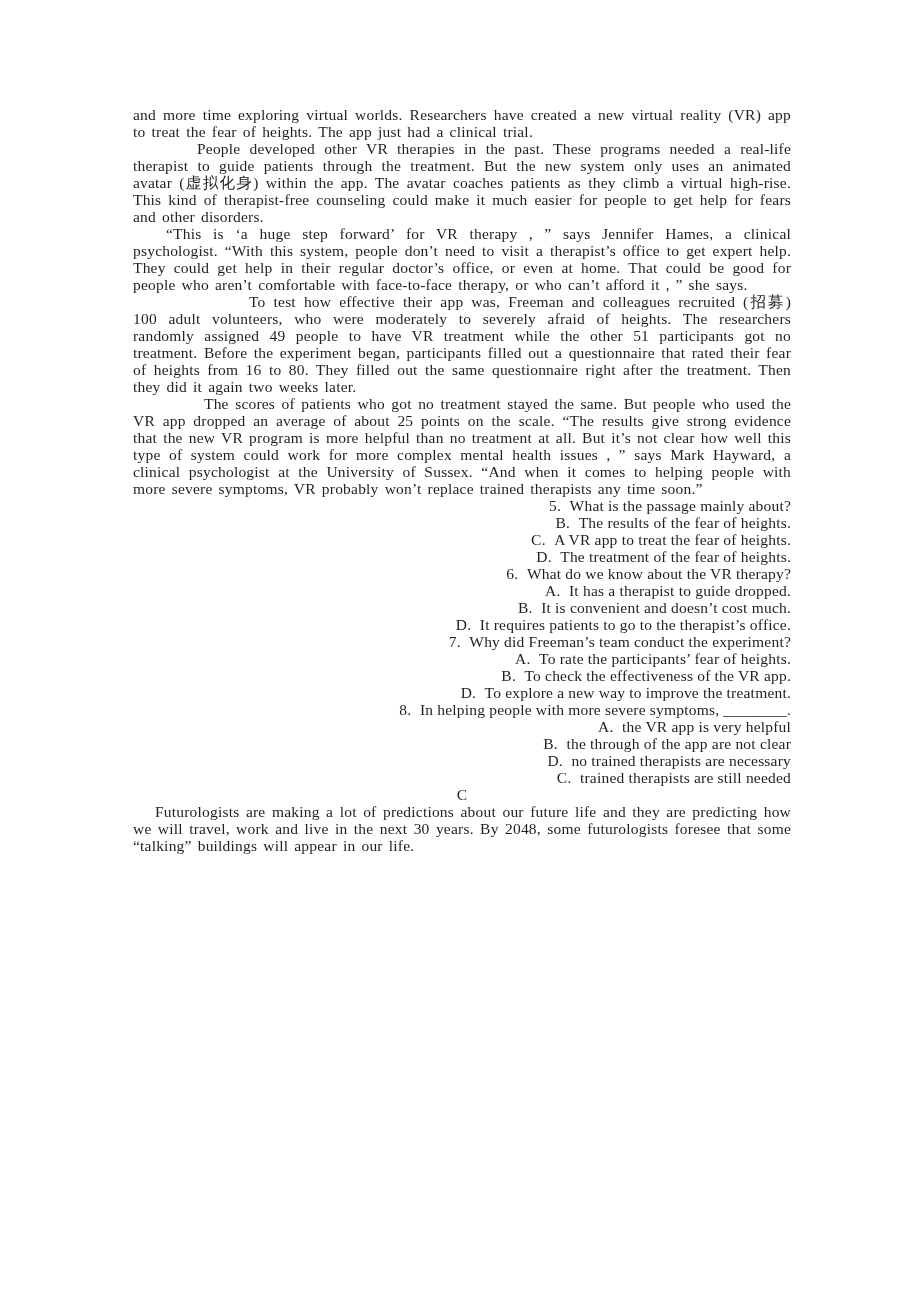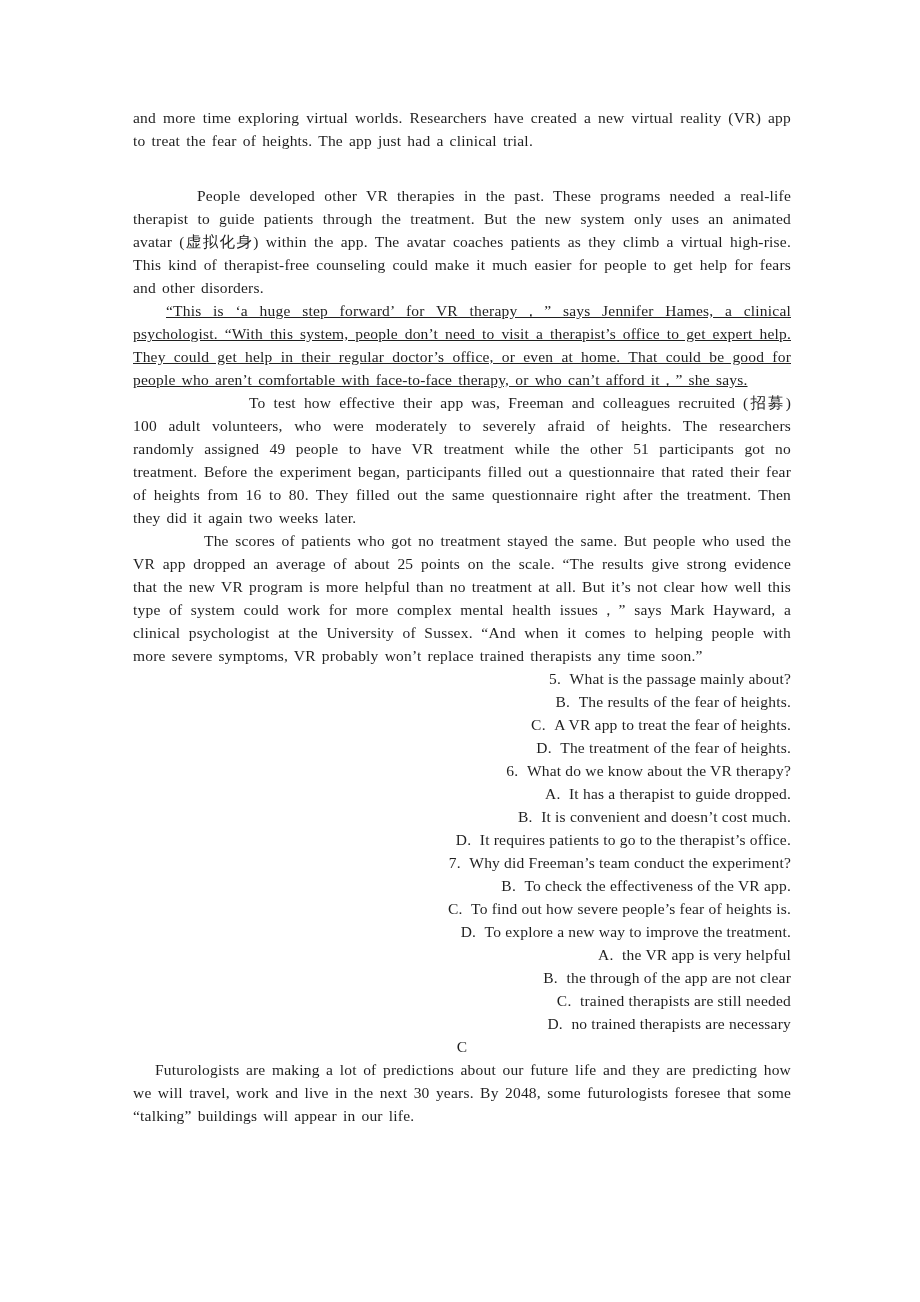--- a/index.html
+++ b/index.html
@@ -13,30 +13,30 @@
     position: relative;
     font-family: "Liberation Serif", "DejaVu Serif", serif;
     color: #1f1f1f;
   }
   .doc {
     position: absolute;
     top: 106px;
     left: 133px;
     width: 658px;
     font-size: 15.5px;
-    line-height: 23px;
+    line-height: 17px;
     letter-spacing: 0.2px;
   }
   p { margin: 0; }
   .para {
     text-align: justify;
     word-spacing: 0.13em;
   }
-  .ind-p2 { text-indent: 64px; margin-top: 32px; }
-  .ind-p3 { text-indent: 33px; text-decoration: underline; }
+  .ind-p2 { text-indent: 64px; }
+  .ind-p3 { text-indent: 33px; }
   .ind-p4 { text-indent: 116px; }
   .ind-p5 { text-indent: 71px; }
   .ind-c1 { text-indent: 22px; }
   .ind-c2 { text-indent: 38px; }
   .qline {
     padding-left: 30px;
     white-space: nowrap;
     text-align: right;
   }
   .qnum { margin-right: 0.55em; }
@@ -61,27 +61,28 @@
     <p class="qline"><span class="qnum">B.</span><span>The results of the fear of heights.</span></p>
     <p class="qline"><span class="qnum">C.</span><span>A VR app to treat the fear of heights.</span></p>
     <p class="qline"><span class="qnum">D.</span><span>The treatment of the fear of heights.</span></p>
 
     <p class="qline"><span class="qnum">6.</span><span>What do we know about the VR therapy?</span></p>
     <p class="qline"><span class="qnum">A.</span><span>It has a therapist to guide dropped.</span></p>
     <p class="qline"><span class="qnum">B.</span><span>It is convenient and doesn’t cost much.</span></p>
     <p class="qline"><span class="qnum">D.</span><span>It requires patients to go to the therapist’s office.</span></p>
 
     <p class="qline"><span class="qnum">7.</span><span>Why did Freeman’s team conduct the experiment?</span></p>
+    <p class="qline"><span class="qnum">A.</span><span>To rate the participants’ fear of heights.</span></p>
     <p class="qline"><span class="qnum">B.</span><span>To check the effectiveness of the VR app.</span></p>
-    <p class="qline"><span class="qnum">C.</span><span>To find out how severe people’s fear of heights is.</span></p>
     <p class="qline"><span class="qnum">D.</span><span>To explore a new way to improve the treatment.</span></p>
 
+    <p class="qline"><span class="qnum">8.</span><span>In helping people with more severe symptoms, ________.</span></p>
     <p class="qline"><span class="qnum">A.</span><span>the VR app is very helpful</span></p>
     <p class="qline"><span class="qnum">B.</span><span>the through of the app are not clear</span></p>
+    <p class="qline"><span class="qnum">D.</span><span>no trained therapists are necessary</span></p>
     <p class="qline"><span class="qnum">C.</span><span>trained therapists are still needed</span></p>
-    <p class="qline"><span class="qnum">D.</span><span>no trained therapists are necessary</span></p>
 
   </div>
 
   <p class="c-head">C</p>
   <p class="para ind-c1">Futurologists are making a lot of predictions about our future life and they are predicting how we will travel, work and live in the next 30 years. By 2048, some futurologists foresee that some “talking” buildings will appear in our life.</p>
 
 </div>
 
 </body></html>

